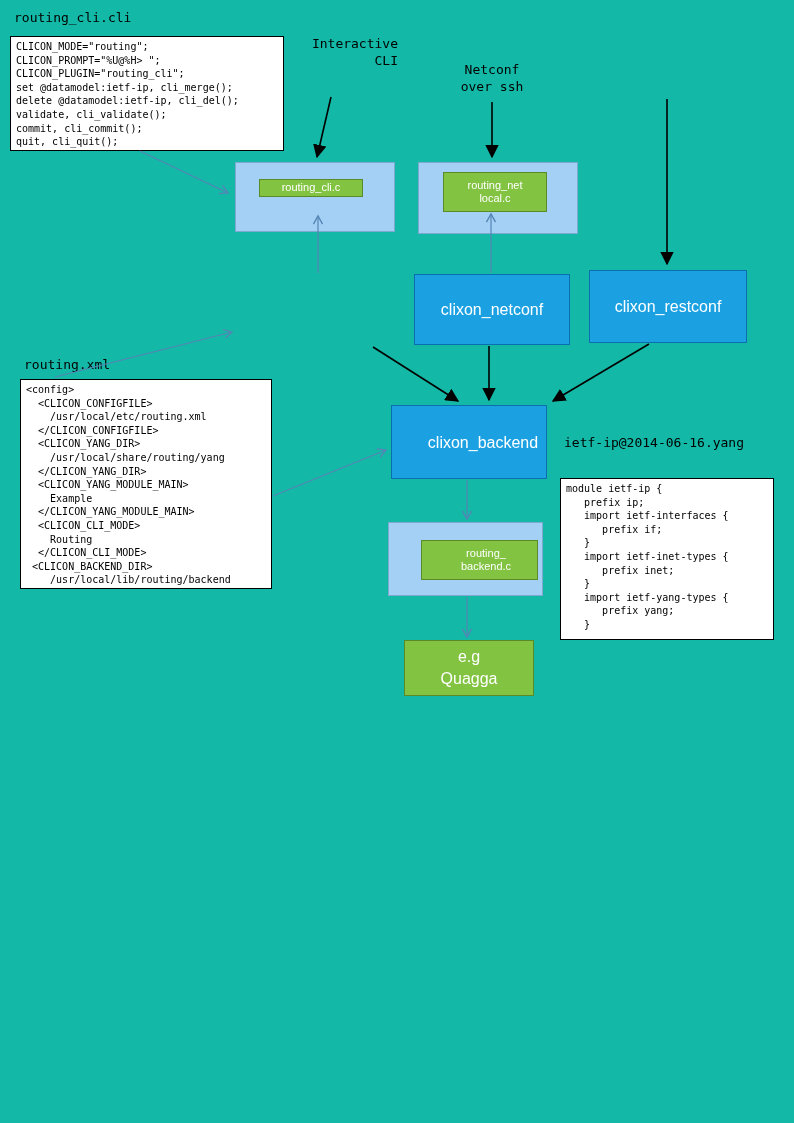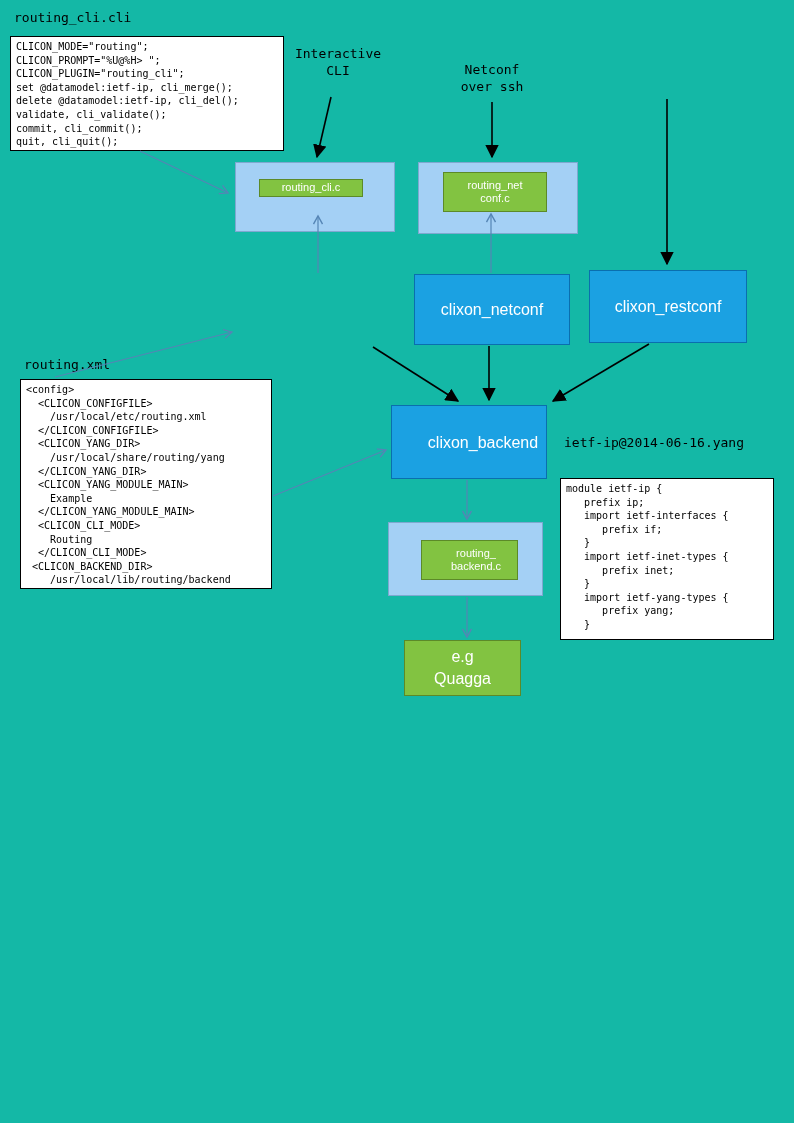--- a/index.html
+++ b/index.html
@@ -76,41 +76,41 @@
    import ietf-interfaces {
       prefix if;
    }
    import ietf-inet-types {
       prefix inet;
    }
    import ietf-yang-types {
       prefix yang;
    }</div>
 
-  <div class="annotation" style="left:278px;top:46px;width:120px;">Interactive
+  <div class="annotation" style="left:278px;top:36px;width:120px;text-align:right;">Interactive
 CLI</div>
   <div class="annotation" style="left:438px;top:62px;width:108px;">Netconf
 over ssh</div>
 
   <div class="node container-blue" style="left:235px;top:162px;width:160px;height:70px;"></div>
   <div class="node plugin-green" style="left:259px;top:179px;width:104px;height:18px;">routing_cli.c</div>
 
   <div class="node container-blue" style="left:418px;top:162px;width:160px;height:72px;"></div>
   <div class="node plugin-green" style="left:443px;top:172px;width:104px;height:40px;">routing_net
-conf.c</div>
+local.c</div>
 
   <div class="node node-blue" style="left:414px;top:274px;width:156px;height:71px;">clixon_netconf</div>
   <div class="node node-blue" style="left:589px;top:270px;width:158px;height:73px;">clixon_restconf</div>
   <div class="node node-blue" style="left:391px;top:405px;width:156px;height:74px;padding-left:28px;">clixon_backend</div>
 
   <div class="node container-blue" style="left:388px;top:522px;width:155px;height:74px;"></div>
-  <div class="node plugin-green" style="left:421px;top:540px;width:97px;height:40px;padding-left:13px;">routing_
+  <div class="node plugin-green" style="left:421px;top:540px;width:117px;height:40px;padding-left:13px;">routing_
 backend.c</div>
 
-  <div class="node quagga" style="left:404px;top:640px;width:117px;height:56px;">e.g
+  <div class="node quagga" style="left:404px;top:640px;width:130px;height:56px;">e.g
 Quagga</div>
 
   <svg class="overlay" width="794" height="1123" viewBox="0 0 794 1123">
     <defs>
       <marker id="mk-black" viewBox="0 0 10 10" refX="9" refY="5" markerWidth="8.5" markerHeight="8.5" orient="auto-start-reverse">
         <path class="head-black" d="M0,0 L10,5 L0,10 z"></path>
       </marker>
       <marker id="mk-blue" viewBox="0 0 12 12" refX="10" refY="6" markerWidth="9" markerHeight="9" orient="auto-start-reverse">
         <path class="head-blue" d="M1,1 L10,6 L1,11"></path>
       </marker>

